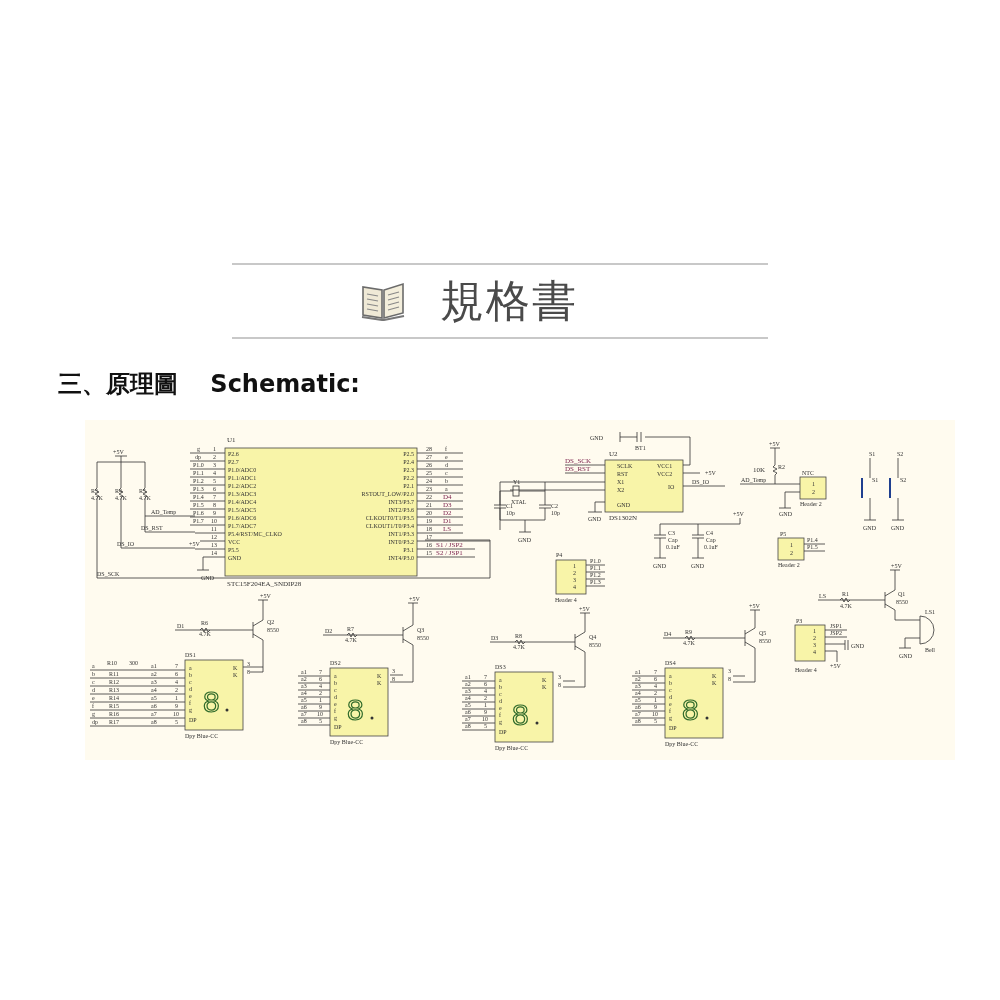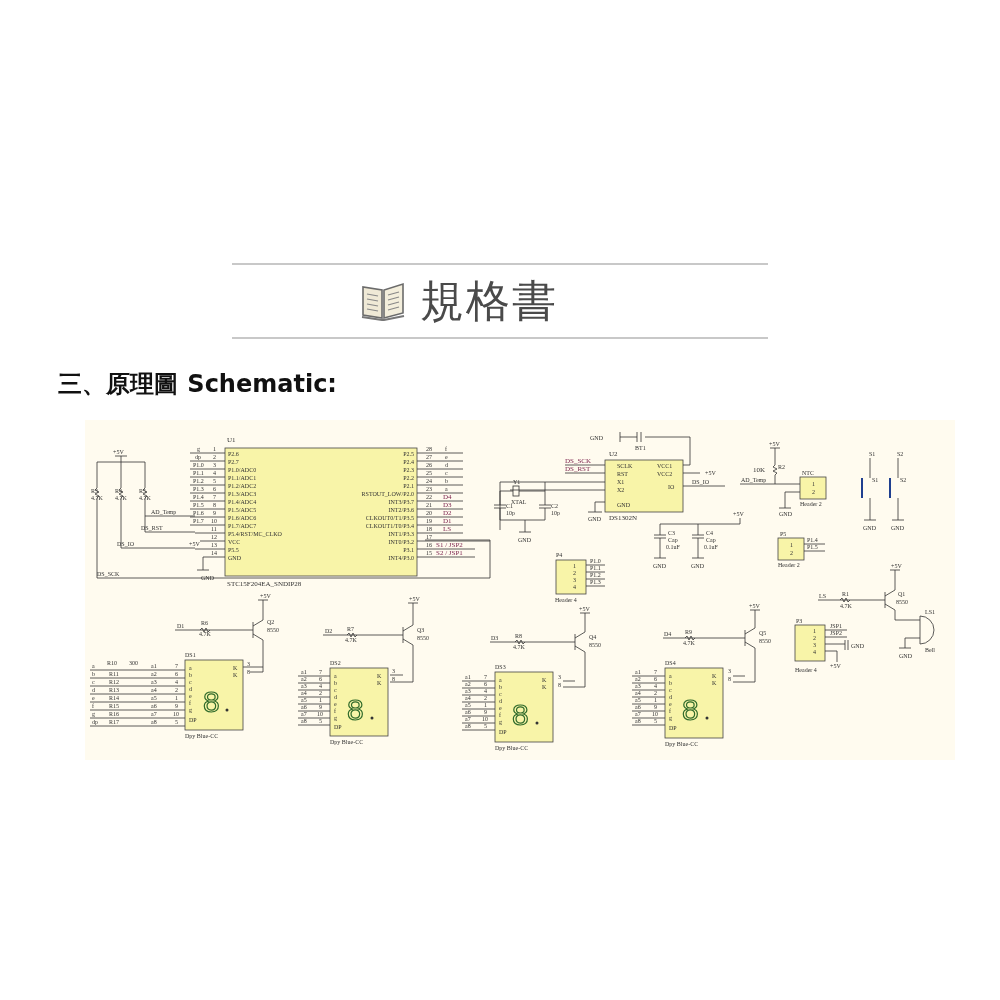--- a/index.html
+++ b/index.html
@@ -1,19 +1,19 @@
 <!DOCTYPE html>
 <html><head>
 <meta charset="utf-8">
 <style>
   html,body{margin:0;padding:0;background:#ffffff;}
   body{width:1000px;height:1000px;position:relative;overflow:hidden;font-family:"DejaVu Sans",sans-serif;}
   .hr{position:absolute;left:232px;width:536px;height:2px;background:#c8c8c8;}
   .title-wrap{position:absolute;left:360px;top:272px;height:58px;display:flex;align-items:center;gap:14px;}
-  .title-text{font-size:44px;color:#4a4a4a;letter-spacing:2px;font-family:"DejaVu Sans",sans-serif;}
+  .title-text{font-size:44px;color:#4a4a4a;letter-spacing:2px;font-family:"DejaVu Sans",sans-serif;margin-left:20px;}
   .section{position:absolute;left:58px;top:368px;font-size:24px;font-weight:bold;color:#111;font-family:"DejaVu Sans",sans-serif;}
   .section .cjk{font-weight:bold;}
   .sch{position:absolute;left:85px;top:420px;width:870px;height:340px;background:#fffbef;}
   .sch svg{position:absolute;left:0;top:0;}
   .lbl{font-family:"Liberation Serif",serif;font-size:7px;fill:#333;}
   .lbls{font-family:"Liberation Serif",serif;font-size:6px;fill:#333;}
   .lbl-b{font-family:"Liberation Serif",serif;font-size:7px;fill:#7a1f4a;}
 </style>
 </head>
 <body>
@@ -38,21 +38,21 @@
       </g>
     </svg>
   </span>
   <span class="title-text">規格書</span>
 </div>
 
 <div class="hr" style="top:337px;"></div>
 
 <div class="section">
   <span class="cjk">三、原理圖</span>
-  <span style="margin-left:1px;">Schematic:</span>
+  <span style="margin-left:24px;">Schematic:</span>
 </div>
 
 <div class="sch">
 <svg width="870" height="340" viewBox="0 0 870 340">
   <g stroke="#333" stroke-width="0.8" fill="none">
 
     <g>
       <line x1="12" y1="42" x2="60" y2="42"></line>
       <line x1="36" y1="36" x2="36" y2="42"></line>
       <line x1="30" y1="36" x2="42" y2="36"></line>

